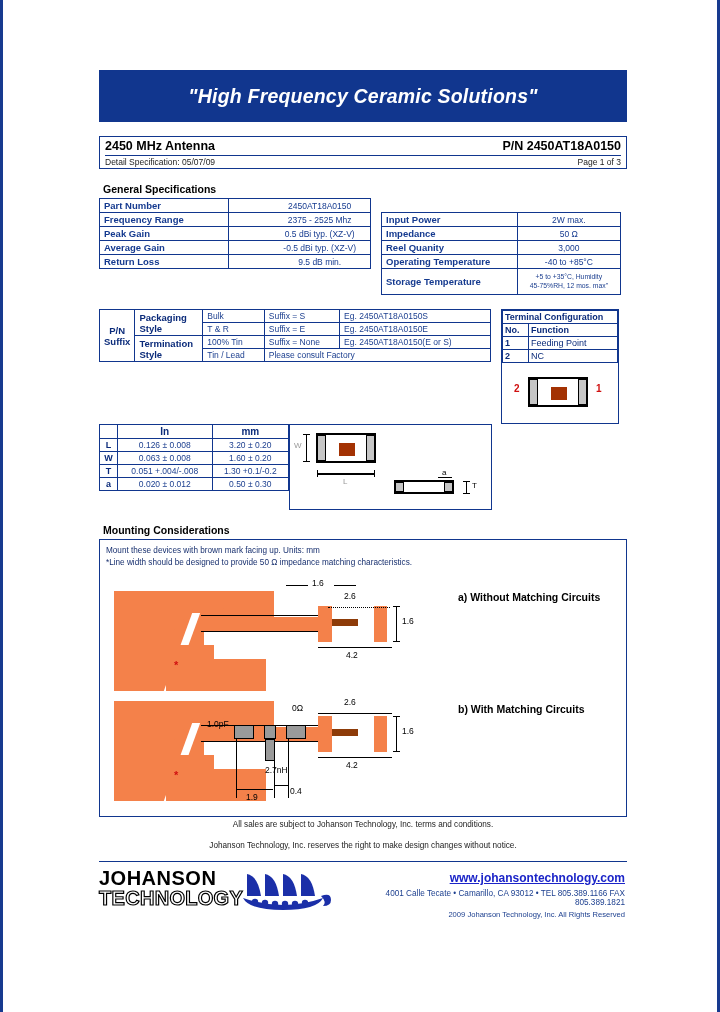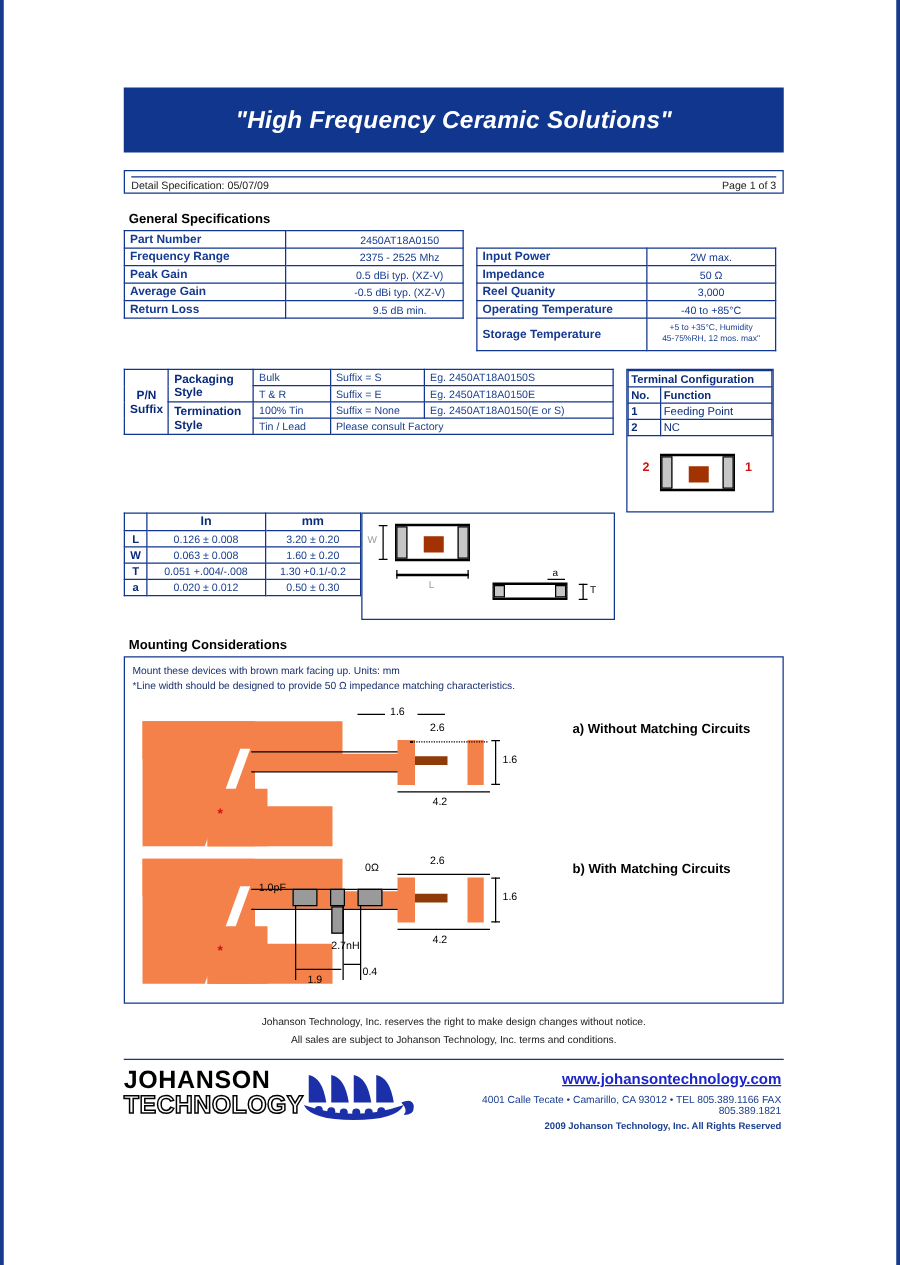--- a/index.html
+++ b/index.html
@@ -125,33 +125,37 @@
   .logo-col { width:240px; position:relative; height:52px; }
   .logo-j { font-weight:bold; font-size:20px; letter-spacing:.5px; color:#000; line-height:20px; }
   .logo-t {
     font-weight:bold; font-size:20px; letter-spacing:.3px; line-height:20px;
     color:#ffffff; -webkit-text-stroke:1.2px #000;
   }
   .ship { position:absolute; left:140px; top:2px; width:100px; height:44px; }
   .addr-col { flex:1; text-align:right; padding-right:2px; }
   .web { color:#1b24c8; font-weight:bold; font-size:12px; text-decoration:underline; }
   .addr { color:#1c3f8f; font-size:8.2px; margin-top:3px; }
-  .copy { color:#1c3f8f; font-size:7.6px; margin-top:3px;font-weight:bold; }
+  .copy { color:#1c3f8f; font-size:7.6px; margin-top:3px; }
 </style>
 </head>
 <body>
 
 <div class="page">
  <div class="sheet">
 
   <div class="banner">
     <div class="banner-text">"High Frequency Ceramic Solutions"</div>
   </div>
 
   <div class="titleblock">
+    <div class="tb-row1">
+      <div class="tb-left">2450 MHz Antenna</div>
+      <div class="tb-right">P/N 2450AT18A0150</div>
+    </div>
     <div class="tb-rule"></div>
     <div class="tb-row2">
       <div class="tb-sub">Detail Specification:   05/07/09</div>
       <div class="tb-page">Page 1 of 3</div>
     </div>
   </div>
 
   <div class="sec-title">General Specifications</div>
 
   <div class="specs-wrap">
@@ -415,22 +419,22 @@
       <div class="ln" style="left:182px;top:165px;width:1px;height:60px;"></div>
       <div class="ln" style="left:131px;top:216px;width:36px;height:1.5px;"></div>
       <div class="dim" style="left:140px;top:219px;">1.9</div>
       <div class="ln" style="left:169px;top:212px;width:13px;height:1.5px;"></div>
       <div class="dim" style="left:184px;top:213px;">0.4</div>
 
       <div class="legend" style="left:352px;top:130px;">b) With Matching Circuits</div>
     </div>
   </div>
 
+  <div class="disclaimer" style="margin-top:2px;">All sales are subject to Johanson Technology, Inc. terms and conditions.</div>
   <div class="disclaimer">Johanson Technology, Inc. reserves the right to make design changes without notice.</div>
-  <div class="disclaimer" style="margin-top:2px;">All sales are subject to Johanson Technology, Inc. terms and conditions.</div>
 
   <div class="footrule"></div>
 
   <div class="footer">
     <div class="logo-col">
       <div class="logo-j">JOHANSON</div>
       <div class="logo-t">TECHNOLOGY</div>
       <svg class="ship" viewBox="0 0 100 44">
         <g fill="#1b2fa8">
           <path d="M8 4 q11 2 14 22 l-14 0 z"></path>

